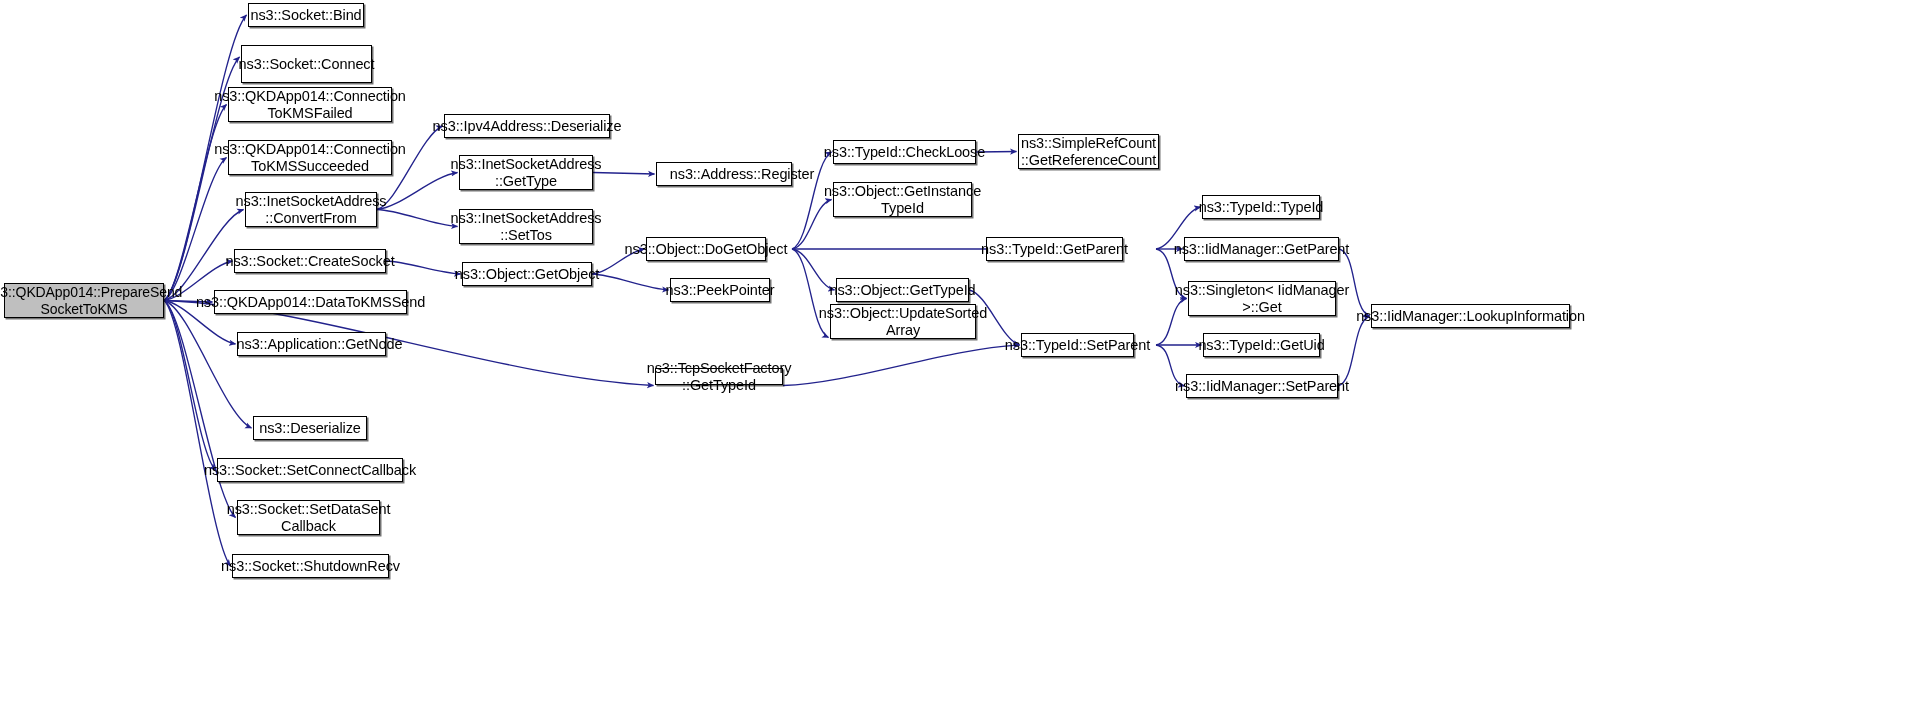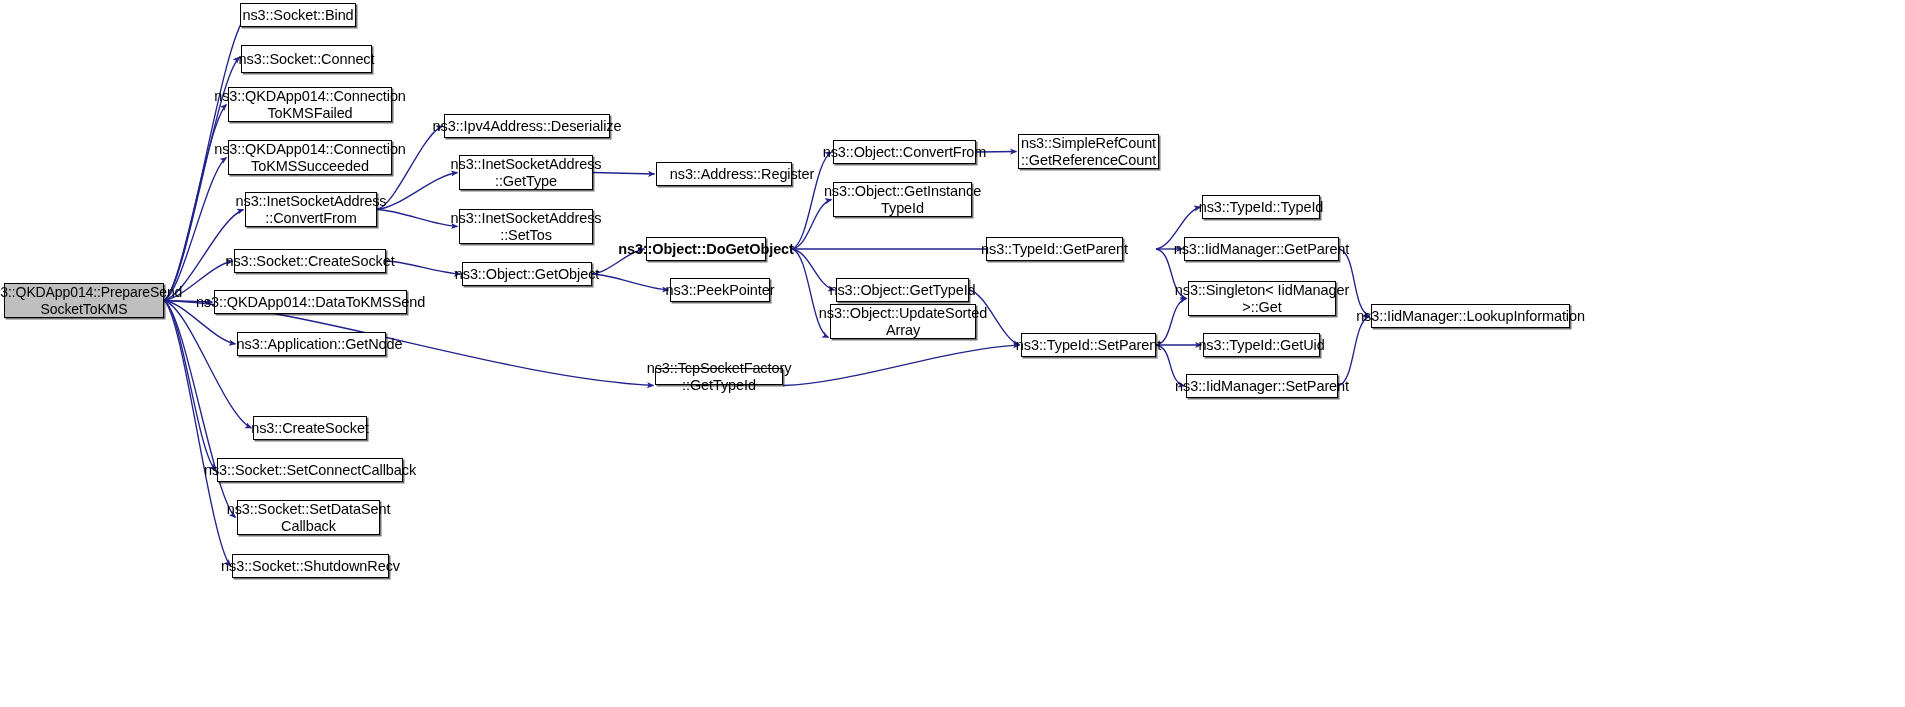--- a/index.html
+++ b/index.html
@@ -99,57 +99,57 @@
       <path d="M 1156 249 C 1174 251.97, 1168.5 293.55, 1186.5 298.5" fill="none" stroke="#22228c" stroke-width="1.35" marker-end="url(#arrow)"></path>
       <path d="M 1156 345 C 1174 342.21, 1168.5 303.15, 1186.5 298.5" fill="none" stroke="#22228c" stroke-width="1.35" marker-end="url(#arrow)"></path>
       <path d="M 1156 345 L 1201.5 345" fill="none" stroke="#22228c" stroke-width="1.35" marker-end="url(#arrow)"></path>
       <path d="M 1156 345 C 1174 347.46, 1166.5 381.9, 1184.5 386" fill="none" stroke="#22228c" stroke-width="1.35" marker-end="url(#arrow)"></path>
       <path d="M 1339 249 C 1357 253.02, 1351.5 309.3, 1369.5 316" fill="none" stroke="#22228c" stroke-width="1.35" marker-end="url(#arrow)"></path>
       <path d="M 1338 386 C 1356 381.8, 1351.5 323, 1369.5 316" fill="none" stroke="#22228c" stroke-width="1.35" marker-end="url(#arrow)"></path>
     </svg>
   <div id="node-layer">
       <div class="gnode root" style="left: 4px; top: 283px; width: 160px; height: 35px; font-size: 14px;"><span class="label">ns3::QKDApp014::PrepareSend
 SocketToKMS</span></div>
-      <div class="gnode" style="left: 240px; top: 3px; width: 116px; height: 24px;"><span class="label">ns3::Socket::Bind</span></div>
-      <div class="gnode" style="left: 241px; top: 45px; width: 131px; height: 28px;"><span class="label">ns3::Socket::Connect</span></div>
+      <div class="gnode" style="left: 248px; top: 3px; width: 116px; height: 24px;"><span class="label">ns3::Socket::Bind</span></div>
+      <div class="gnode" style="left: 241px; top: 45px; width: 131px; height: 38px;"><span class="label">ns3::Socket::Connect</span></div>
       <div class="gnode" style="left: 228px; top: 87px; width: 164px; height: 35px;"><span class="label">ns3::QKDApp014::Connection
 ToKMSFailed</span></div>
       <div class="gnode" style="left: 228px; top: 140px; width: 164px; height: 35px;"><span class="label">ns3::QKDApp014::Connection
 ToKMSSucceeded</span></div>
       <div class="gnode" style="left: 245px; top: 192px; width: 132px; height: 35px;"><span class="label">ns3::InetSocketAddress
 ::ConvertFrom</span></div>
       <div class="gnode" style="left: 234px; top: 249px; width: 152px; height: 24px;"><span class="label">ns3::Socket::CreateSocket</span></div>
       <div class="gnode" style="left: 214px; top: 290px; width: 193px; height: 24px;"><span class="label">ns3::QKDApp014::DataToKMSSend</span></div>
       <div class="gnode" style="left: 237px; top: 332px; width: 149px; height: 24px; padding-left: 16px;"><span class="label">ns3::Application::GetNode</span></div>
-      <div class="gnode" style="left: 253px; top: 416px; width: 114px; height: 24px;"><span class="label">ns3::CreateSocket</span></div>
+      <div class="gnode" style="left: 253px; top: 416px; width: 114px; height: 24px;"><span class="label">ns3::Deserialize</span></div>
       <div class="gnode" style="left: 217px; top: 458px; width: 186px; height: 24px;"><span class="label">ns3::Socket::SetConnectCallback</span></div>
       <div class="gnode" style="left: 237px; top: 500px; width: 143px; height: 35px; text-align: center;"><span class="label">ns3::Socket::SetDataSent
 Callback</span></div>
       <div class="gnode" style="left: 232px; top: 554px; width: 157px; height: 24px;"><span class="label">ns3::Socket::ShutdownRecv</span></div>
       <div class="gnode" style="left: 444px; top: 114px; width: 166px; height: 24px;"><span class="label">ns3::Ipv4Address::Deserialize</span></div>
       <div class="gnode" style="left: 459px; top: 155px; width: 134px; height: 35px;"><span class="label">ns3::InetSocketAddress
 ::GetType</span></div>
       <div class="gnode" style="left: 459px; top: 209px; width: 134px; height: 35px;"><span class="label">ns3::InetSocketAddress
 ::SetTos</span></div>
       <div class="gnode" style="left: 462px; top: 262px; width: 130px; height: 24px;"><span class="label">ns3::Object::GetObject</span></div>
       <div class="gnode" style="left: 656px; top: 162px; width: 136px; height: 24px; padding-left: 36px;"><span class="label">ns3::Address::Register</span></div>
-      <div class="gnode" style="left: 646px; top: 237px; width: 120px; height: 24px; font-weight: bold;"><span class="label">ns3::Object::DoGetObject</span></div>
+      <div class="gnode" style="left: 646px; top: 237px; width: 120px; height: 24px;"><span class="label">ns3::Object::DoGetObject</span></div>
       <div class="gnode" style="left: 670px; top: 278px; width: 100px; height: 24px;"><span class="label">ns3::PeekPointer</span></div>
       <div class="gnode" style="left: 655px; top: 368px; width: 128px; height: 17px;"><span class="label">ns3::TcpSocketFactory
 ::GetTypeId</span></div>
-      <div class="gnode" style="left: 833px; top: 140px; width: 143px; height: 24px;"><span class="label">ns3::Object::ConvertFrom</span></div>
+      <div class="gnode" style="left: 833px; top: 140px; width: 143px; height: 24px;"><span class="label">ns3::TypeId::CheckLoose</span></div>
       <div class="gnode" style="left: 833px; top: 182px; width: 139px; height: 35px;"><span class="label">ns3::Object::GetInstance
 TypeId</span></div>
       <div class="gnode" style="left: 836px; top: 278px; width: 133px; height: 24px;"><span class="label">ns3::Object::GetTypeId</span></div>
       <div class="gnode" style="left: 830px; top: 304px; width: 146px; height: 35px;"><span class="label">ns3::Object::UpdateSorted
 Array</span></div>
       <div class="gnode" style="left: 1018px; top: 134px; width: 141px; height: 35px;"><span class="label">ns3::SimpleRefCount
 ::GetReferenceCount</span></div>
       <div class="gnode" style="left: 986px; top: 237px; width: 137px; height: 24px;"><span class="label">ns3::TypeId::GetParent</span></div>
-      <div class="gnode" style="left: 1021px; top: 333px; width: 135px; height: 24px;"><span class="label">ns3::TypeId::SetParent</span></div>
+      <div class="gnode" style="left: 1021px; top: 333px; width: 113px; height: 24px;"><span class="label">ns3::TypeId::SetParent</span></div>
       <div class="gnode" style="left: 1202px; top: 195px; width: 118px; height: 24px;"><span class="label">ns3::TypeId::TypeId</span></div>
       <div class="gnode" style="left: 1184px; top: 237px; width: 155px; height: 24px;"><span class="label">ns3::IidManager::GetParent</span></div>
       <div class="gnode" style="left: 1188px; top: 281px; width: 148px; height: 35px;"><span class="label">ns3::Singleton&lt; IidManager
 &gt;::Get</span></div>
       <div class="gnode" style="left: 1203px; top: 333px; width: 117px; height: 24px;"><span class="label">ns3::TypeId::GetUid</span></div>
       <div class="gnode" style="left: 1186px; top: 374px; width: 152px; height: 24px;"><span class="label">ns3::IidManager::SetParent</span></div>
       <div class="gnode" style="left: 1371px; top: 304px; width: 199px; height: 24px;"><span class="label">ns3::IidManager::LookupInformation</span></div>
     </div>
 </div>
 

